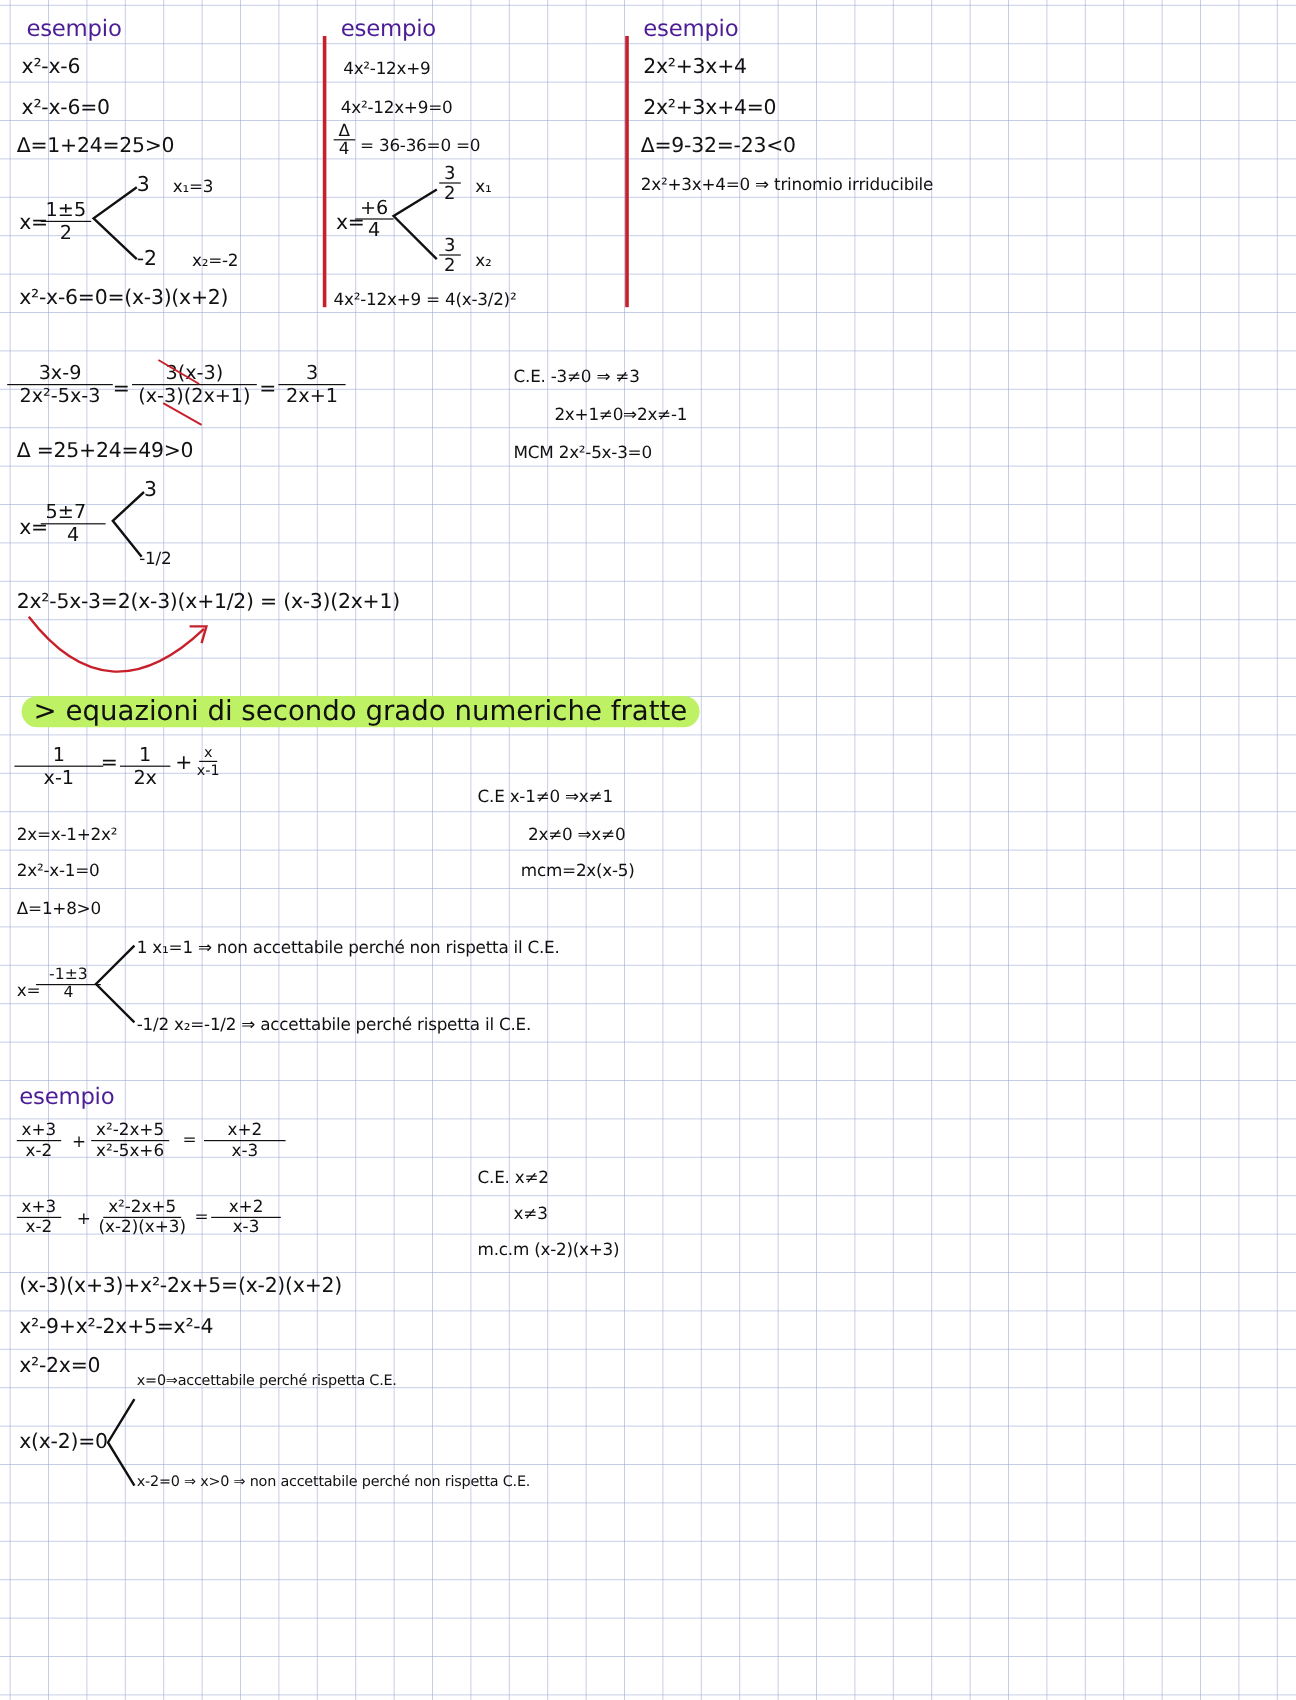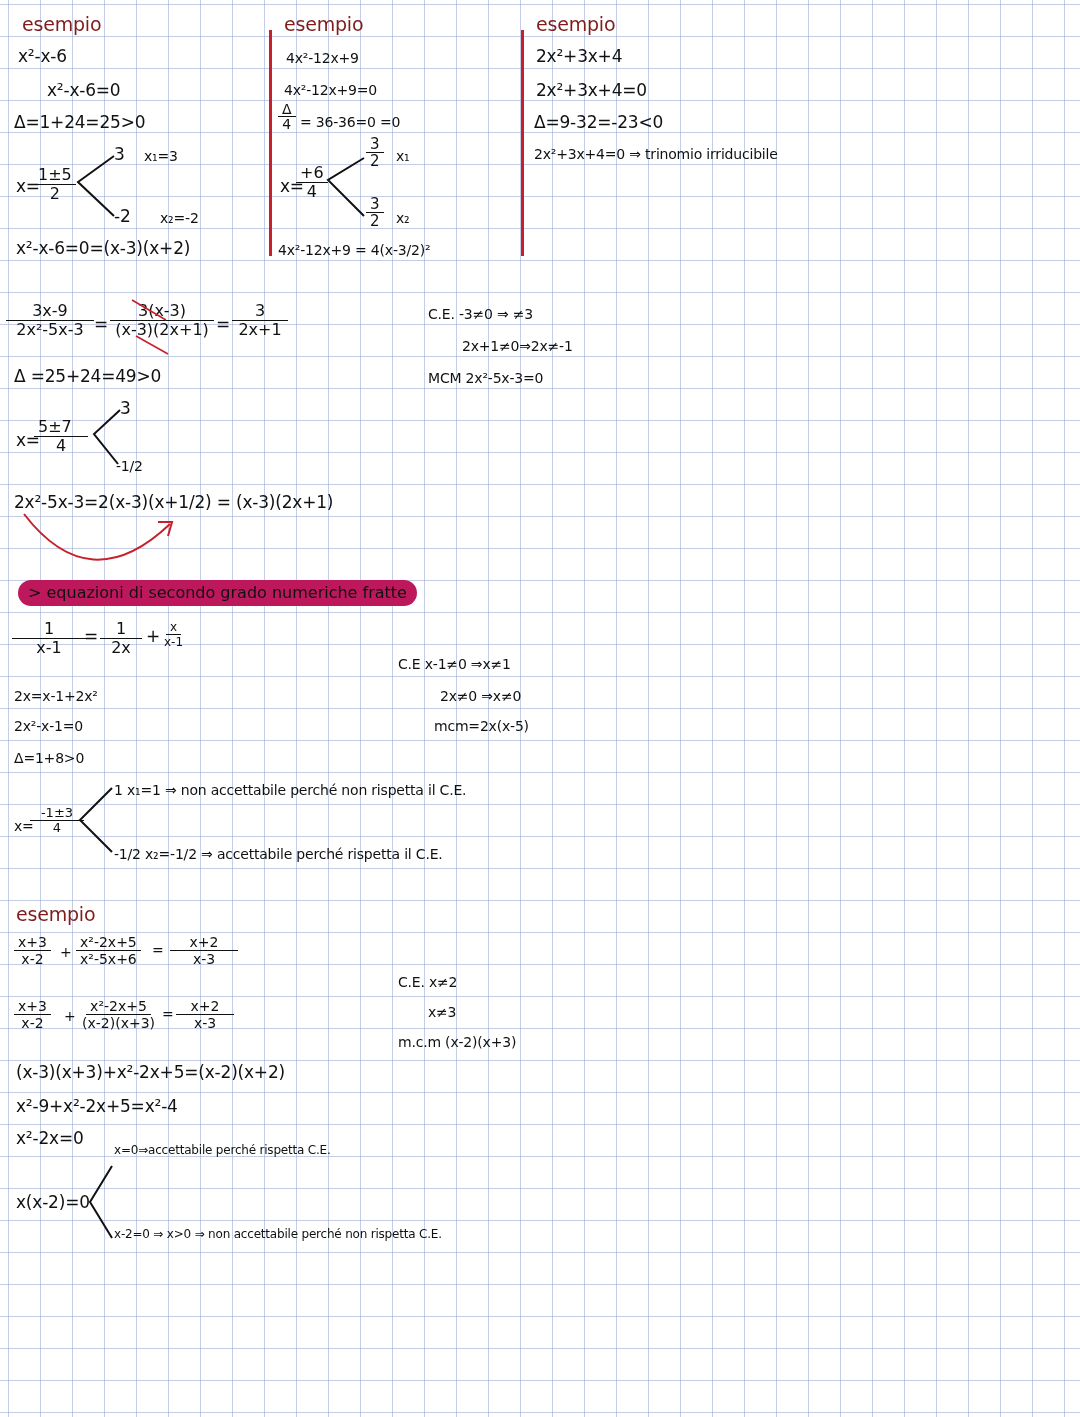--- a/index.html
+++ b/index.html
@@ -10,36 +10,36 @@
       linear-gradient(to right, rgba(150,165,210,0.55) 1px, transparent 1px),
       linear-gradient(to bottom, rgba(150,165,210,0.55) 1px, transparent 1px);
     background-size:32px 32px;
     background-position:8px 4px;
     font-family:"DejaVu Sans", sans-serif;
     color:#111;
   }
   .t{position:absolute;white-space:nowrap;font-size:17px;line-height:20px;letter-spacing:-0.2px;}
   .sm{font-size:14px;}
   .xs{font-size:12px;}
-  .red{color:#7f1d1d;}
+  .red{color:#4c1d95;}
   .head{font-size:19px;}
   .frac{position:absolute;display:inline-flex;flex-direction:column;align-items:center;font-size:16px;line-height:18px;}
   .frac .num{border-bottom:1.6px solid #111;padding:0 4px;}
   .frac .den{padding:0 4px;}
   .vline{position:absolute;width:3px;background:#c8202b;}
-  .banner{position:absolute;background:#be185d;border-radius:14px;font-size:16px;line-height:26px;padding:0 10px;color:#111;}
+  .banner{position:absolute;background:#bef264;border-radius:14px;font-size:23px;line-height:26px;padding:0 10px;color:#111;}
   svg{position:absolute;overflow:visible;}
 </style>
 </head>
 <body>
 
 <div>
   <div class="t head red" style="left:22px;top:14px;">esempio</div>
   <div class="t" style="left:18px;top:46px;">x²-x-6</div>
-  <div class="t" style="left:18px;top:80px;margin-left:29px;">x²-x-6=0</div>
+  <div class="t" style="left:18px;top:80px;">x²-x-6=0</div>
   <div class="t" style="left:14px;top:112px;">Δ=1+24=25&gt;0</div>
   <div class="t" style="left:16px;top:176px;">x=</div>
   <div class="frac" style="left:34px;top:166px;">
     <span class="num">1±5</span>
     <span class="den">2</span>
   </div>
   <svg style="left:76px;top:152px;" width="40" height="70">
       <path d="M38 4 L2 30 L38 64" stroke="#111" stroke-width="2" fill="none"></path>
     </svg>
   <div class="t" style="left:114px;top:144px;">3</div>

